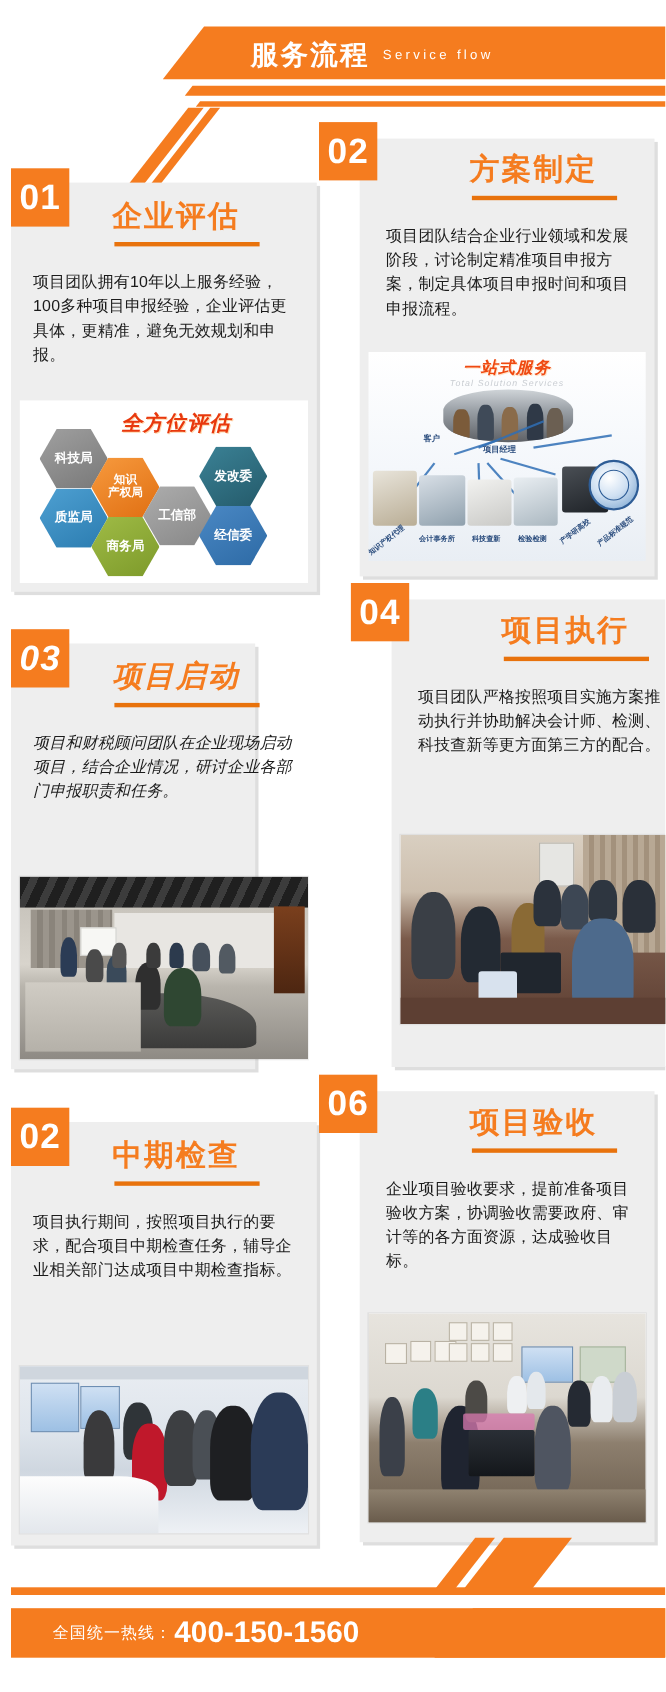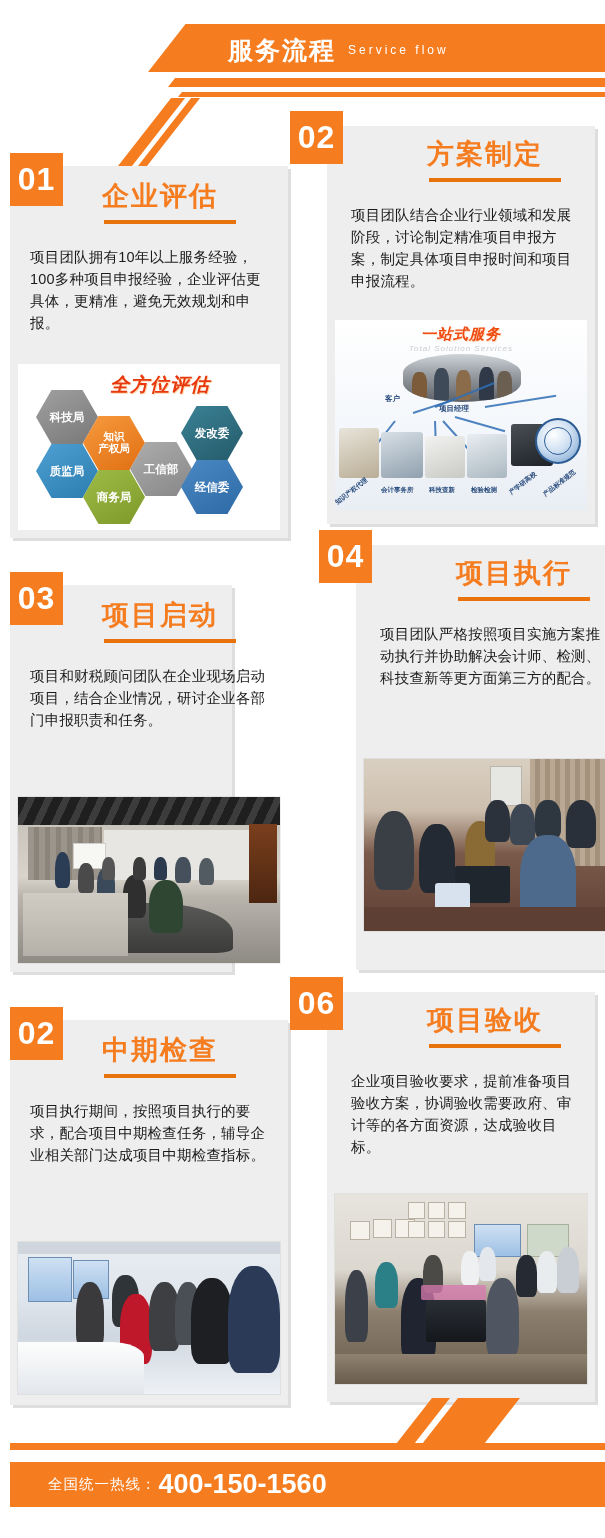--- a/index.html
+++ b/index.html
@@ -218,21 +218,21 @@
       <div class="os-lbl" style="left:46px;top:166px;">会计事务所</div>
       <div class="os-lbl" style="left:94px;top:166px;">科技查新</div>
       <div class="os-lbl" style="left:136px;top:166px;">检验检测</div>
       <div class="os-lbl rot" style="left:178px;top:168px;">产学研高校</div>
       <div class="os-lbl rot" style="left:212px;top:170px;">产品标准规范</div>
     </div>
   </div>
 
   <div class="stripe" style="left:300px;top:96px;width:7px;height:0px;"></div>
 
-  <div class="card" style="left:10px;top:585px;width:222px;height:387px;">
+  <div class="card" style="left:10px;top:585px;width:222px;height:387px;font-style:italic;">
     <div class="badge" style="left:0px;top:-13px;">03</div>
     <div class="card-title" style="left:92px;top:12px;">项目启动</div>
     <div class="title-rule" style="left:94px;top:54px;width:132px;"></div>
     <div class="card-body" style="left:20px;top:80px;width:240px;">项目和财税顾问团队在企业现场启动项目，结合企业情况，研讨企业各部门申报职责和任务。</div>
 
     <div class="photo" style="left:8px;top:212px;width:262px;height:166px;">
       <div class="ph-conf"></div>
       <div style="position:absolute;left:4%;top:18%;width:28%;height:32%;background:repeating-linear-gradient(90deg,#9b958c 0 6px,#8a847b 6px 11px);"></div>
       <div style="position:absolute;left:33%;top:20%;width:58%;height:30%;background:#e8e6e2;"></div>
       <div style="position:absolute;left:88%;top:16%;width:11%;height:48%;background:linear-gradient(180deg,#7a3f1d,#4d2611);"></div>

